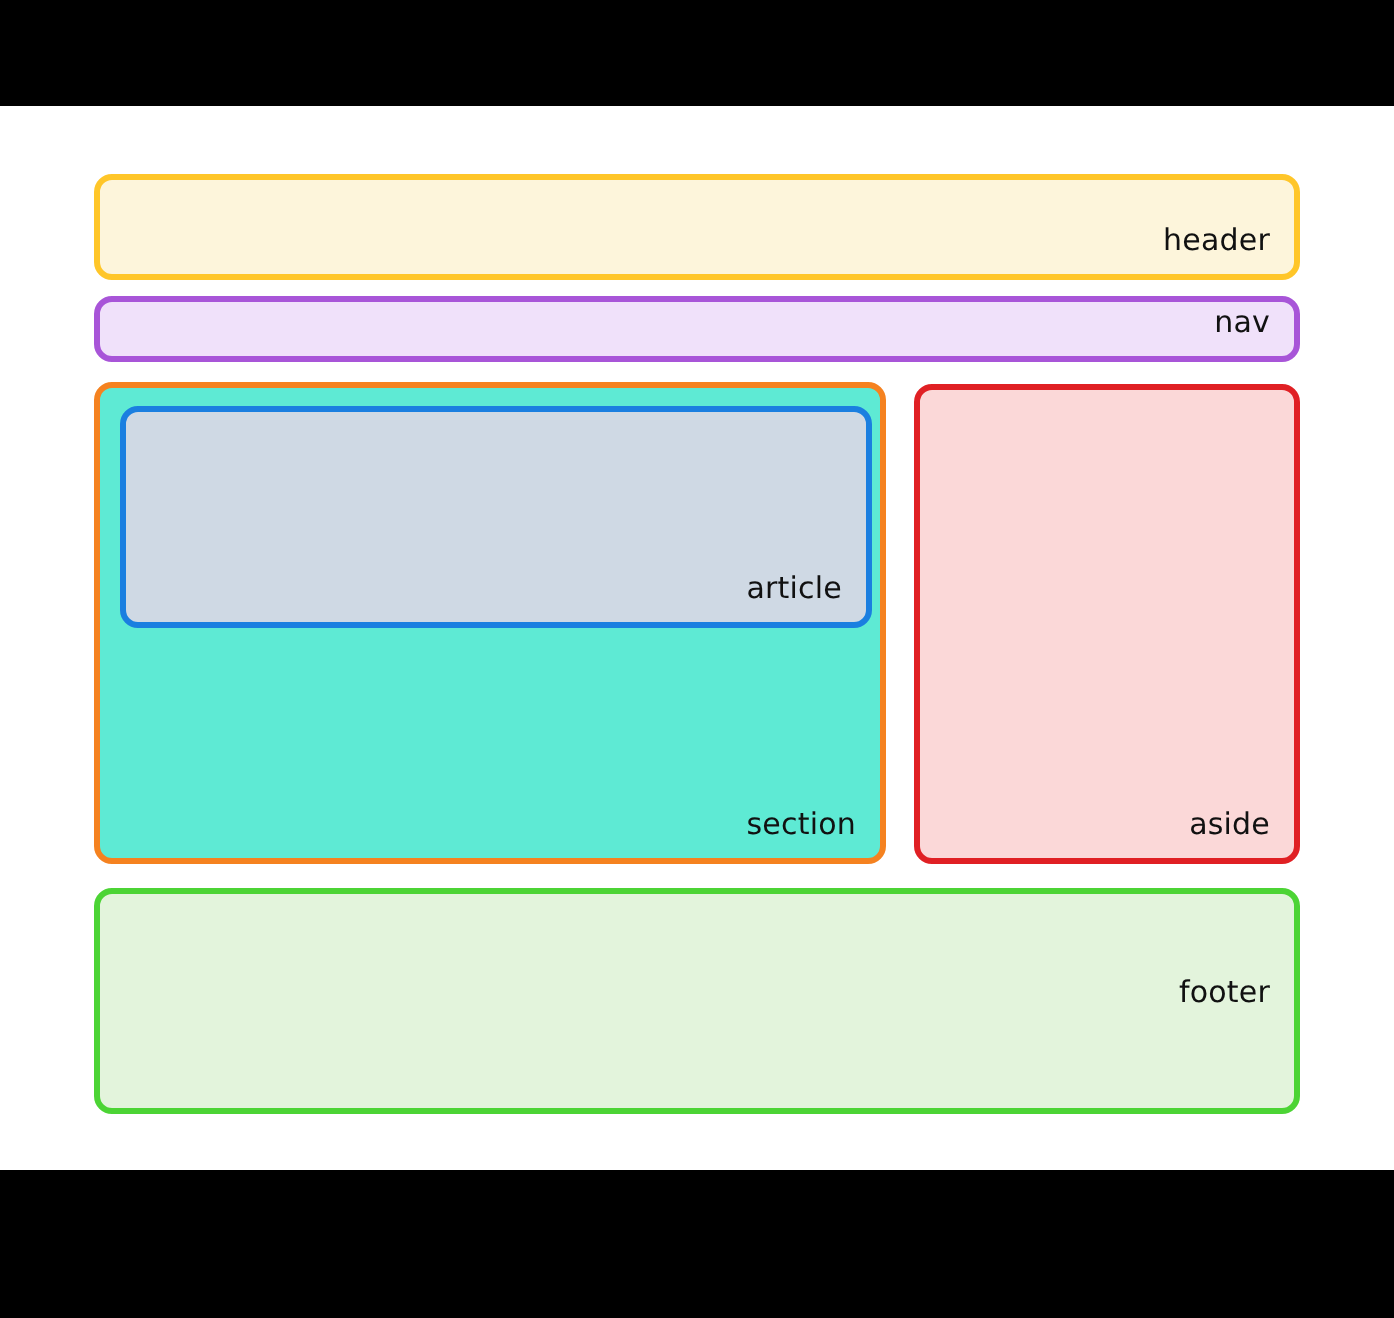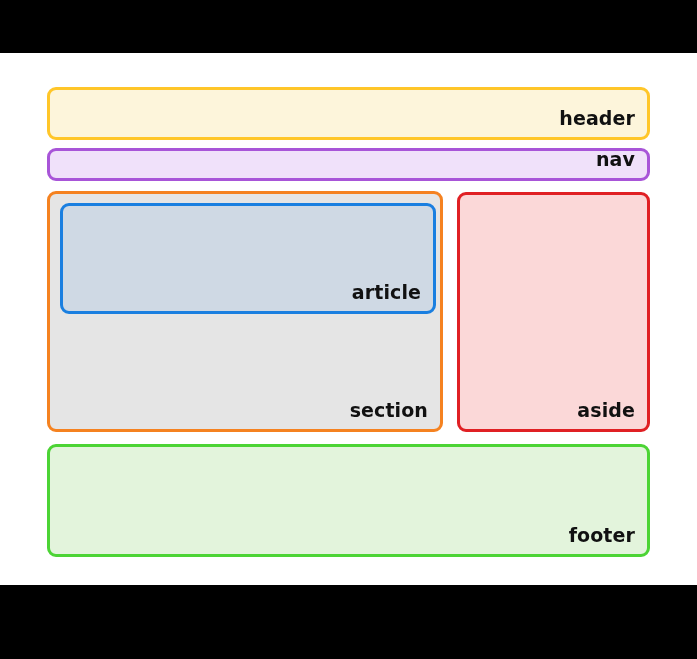--- a/index.html
+++ b/index.html
@@ -46,36 +46,36 @@
     border-style: solid;
     border-width: 3px;
     border-radius: 9px;
     display: flex;
     align-items: flex-end;
     justify-content: flex-end;
   }
 
   .region-label {
     font-family: "DejaVu Sans", "Liberation Sans", sans-serif;
-    font-size: 19px;
-    font-weight: 700;
+    font-size: 15px;
+    font-weight: 400;
     color: #111111;
     line-height: 1;
     padding: 0 12px 9px 0;
     white-space: nowrap;
     letter-spacing: 0.1px;
   }
 
   
   #region-header  { left: 47px; top: 34px;  width: 603px; height: 53px; }
   #region-nav     { left: 47px; top: 95px;  width: 603px; height: 33px; }
   #region-section { left: 47px; top: 138px; width: 396px; height: 241px; }
   #region-article { left: 10px; top: 9px;   width: 376px; height: 111px; }
   #region-aside   { left: 457px; top: 139px; width: 193px; height: 240px; }
-  #region-footer  { left: 47px; top: 391px; width: 603px; height: 113px; }
+  #region-footer  { left: 47px; top: 391px; width: 603px; height: 113px; align-items: center; }
 
   
   #region-section { position: absolute; }
   #region-article { position: absolute; }
 </style>
 </head>
 <body>
 
 <div id="screen">
 
@@ -84,21 +84,21 @@
   <div id="canvas" style="background: rgb(255, 255, 255);">
 
     <div class="region" id="region-header" style="border-color:#FFC629; background:#FDF5DB;">
       <span class="region-label" style="color: rgb(17, 17, 17);">header</span>
     </div>
 
     <div class="region" id="region-nav" style="border-color:#A855D8; background:#F0E1FA;padding-left:12px;">
       <span class="region-label" style="color: rgb(17, 17, 17);">nav</span>
     </div>
 
-    <div class="region" id="region-section" style="border-color:#F58220; background:#e5e5e5;">
+    <div class="region" id="region-section" style="border-color:#F58220; background:#5eead4;">
 
       <div class="region" id="region-article" style="border-color:#1A7FE0; background:#CFD9E4;">
         <span class="region-label" style="color: rgb(17, 17, 17);">article</span>
       </div>
 
       <span class="region-label" style="color: rgb(17, 17, 17);">section</span>
     </div>
 
     <div class="region" id="region-aside" style="border-color:#E02024; background:#FBD8D8;padding-left:19px;">
       <span class="region-label" style="color: rgb(17, 17, 17);">aside</span>

